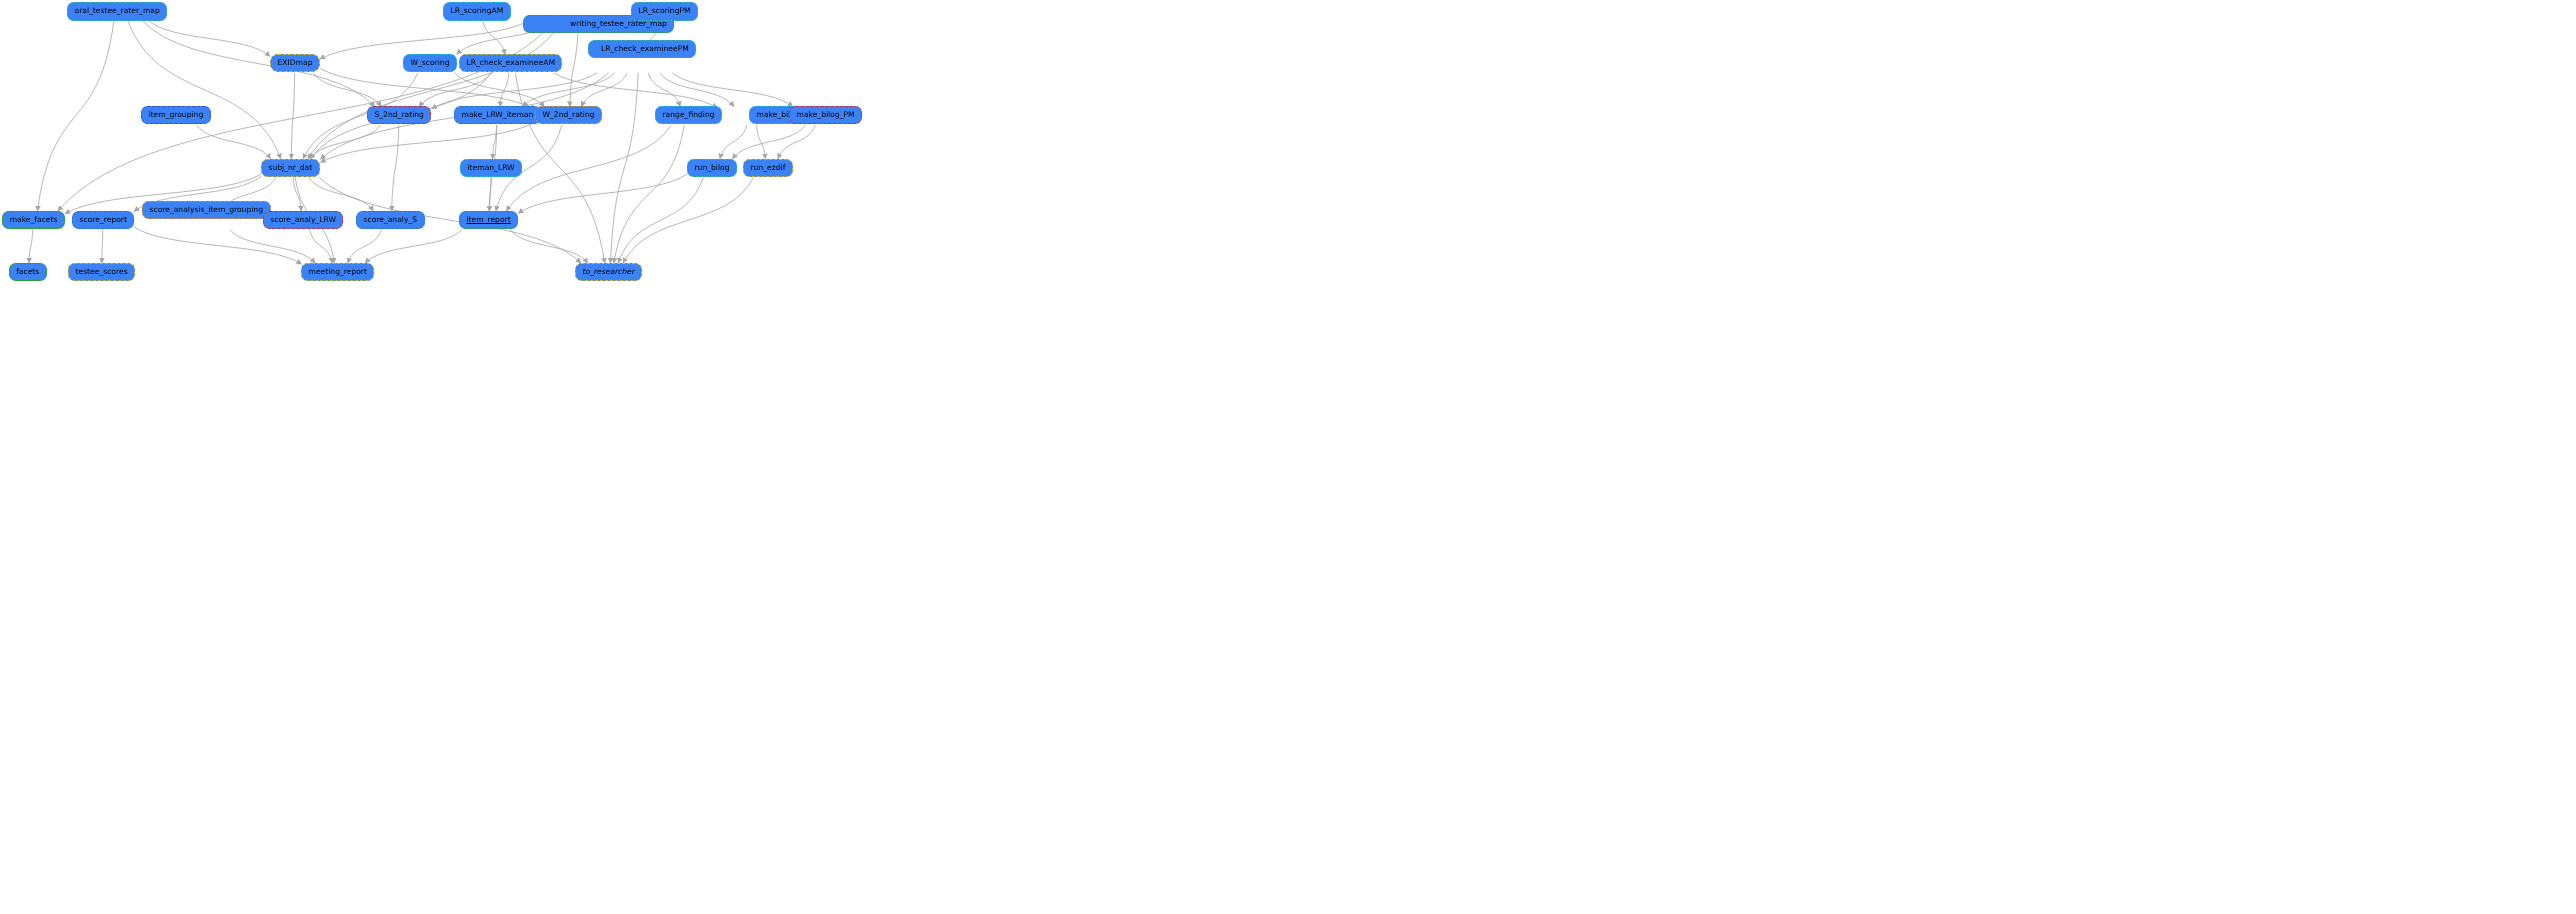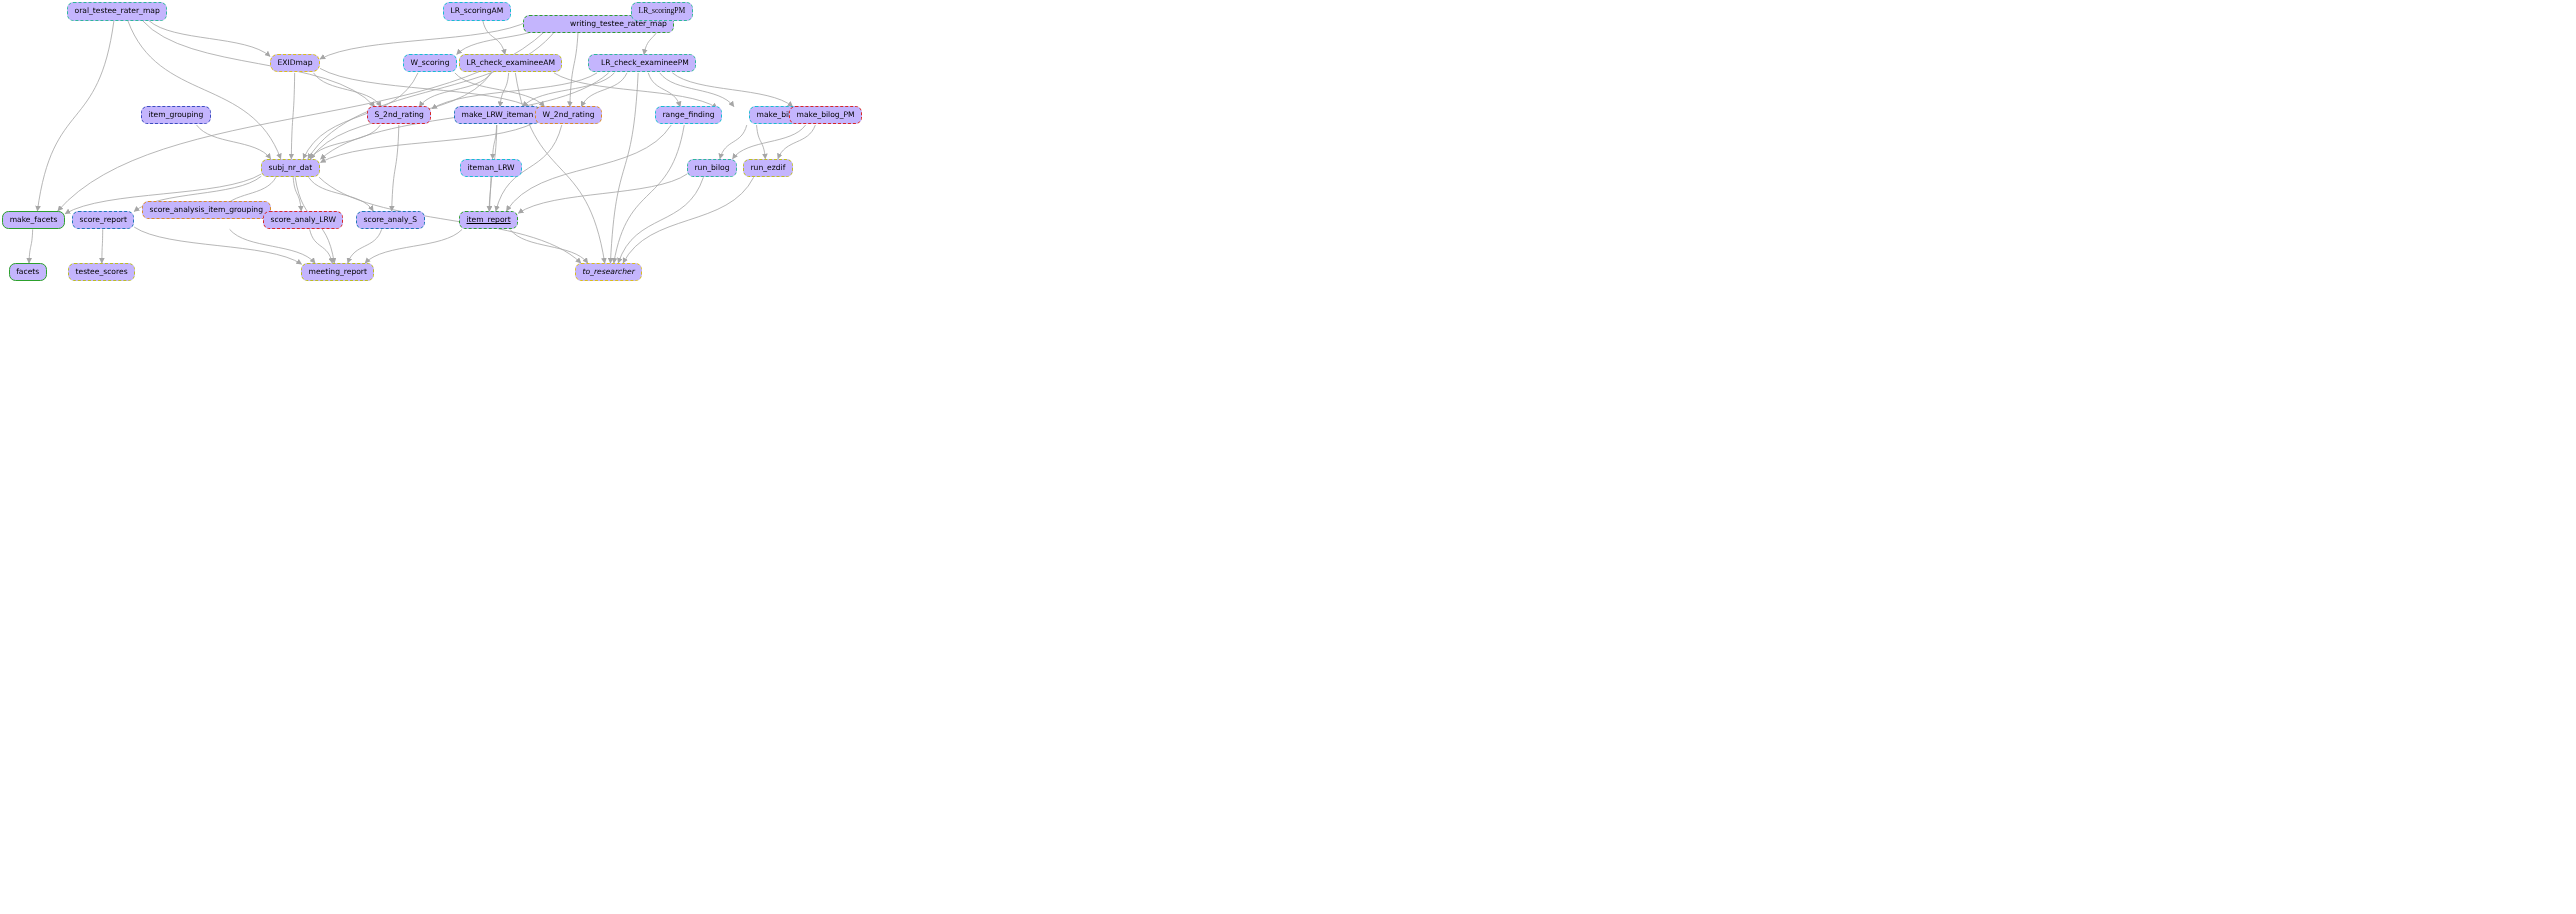--- a/index.html
+++ b/index.html
@@ -20,21 +20,21 @@
     left: 0; top: 0;
     width: 859px;
     height: 305px;
     pointer-events: none;
   }
   .node {
     position: absolute;
     box-sizing: border-box;
     border-radius: 6.5px;
     padding: 3.3px 6.5px;
-    background: #c4b5fd;
+    background: #3b82f6;
     white-space: nowrap;
     line-height: 9.8px;
   }
   .dashed { border-style: dashed; border-width: 1.1px; }
   .solid  { border-style: solid;  border-width: 1.1px; }
 </style>
 </head>
 <body>
 
 <div class="canvas">
@@ -105,25 +105,25 @@
         <path d="M 569.921875 422 C 578.253125 459.2, 603.246875 446.8, 611.578125 484" marker-end="url(#arrow)"></path>
         <path d="M 702.4114583333334 422 C 689.946875 459.2, 652.553125 446.8, 640.0885416666666 484" marker-end="url(#arrow)"></path>
         <path d="M 850.5364583333334 422 C 814.821875 459.2, 707.678125 446.8, 671.9635416666666 484" marker-end="url(#arrow)"></path>
         <path d="M 938.7239583333334 422 C 967.334375 459.2, 1053.165625 446.8, 1081.7760416666667 484" marker-end="url(#arrow)"></path>
       </g>
   </svg>
   <div id="node-layer">
       <div class="node dashed" style="left: 67px; top: 2.2px; min-width: 90px; border-color: rgb(47, 184, 154);">oral_testee_rater_map</div>
       <div class="node dashed" style="left: 443px; top: 2.2px; min-width: 60px; border-color: rgb(23, 190, 207);">LR_scoringAM</div>
       <div class="node dashed" style="left: 523px; top: 15px; min-width: 101px; border-color: rgb(44, 160, 44); padding-left: 46px;">writing_testee_rater_map</div>
-      <div class="node dashed" style="left: 631px; top: 2.2px; min-width: 60px; border-color: rgb(47, 184, 154); font-family: Liberation Serif, serif;">LR_scoringPM</div>
+      <div class="node dashed" style="left: 631px; top: 2.2px; min-width: 60px; border-color: rgb(47, 184, 154);">LR_scoringPM</div>
       <div class="node dashed" style="left: 270px; top: 54px; min-width: 43px; border-color: rgb(219, 190, 26); border-radius: 8px;">EXIDmap</div>
       <div class="node dashed" style="left: 403px; top: 54px; min-width: 47px; border-color: rgb(23, 190, 207);">W_scoring</div>
       <div class="node dashed" style="left: 459px; top: 54px; min-width: 90px; border-color: rgb(188, 189, 34);">LR_check_examineeAM</div>
-      <div class="node dashed" style="left: 588px; top: 54px; min-width: 90px; border-color: rgb(47, 184, 154); padding-left: 12px;">LR_check_examineePM</div>
+      <div class="node dashed" style="left: 588px; top: 40px; min-width: 90px; border-color: rgb(47, 184, 154); padding-left: 12px;">LR_check_examineePM</div>
       <div class="node dashed" style="left: 141px; top: 106px; min-width: 60px; border-color: rgb(59, 76, 192);">item_grouping</div>
       <div class="node dashed" style="left: 367px; top: 106px; min-width: 58px; border-color: rgb(214, 39, 40);">S_2nd_rating</div>
       <div class="node dashed" style="left: 454px; top: 106px; min-width: 76px; border-color: rgb(31, 119, 180);">make_LRW_iteman</div>
       <div class="node dashed" style="left: 535px; top: 106px; min-width: 61px; border-color: rgb(217, 139, 43);">W_2nd_rating</div>
       <div class="node dashed" style="left: 655px; top: 106px; min-width: 58px; border-color: rgb(23, 190, 207);">range_finding</div>
       <div class="node dashed" style="left: 717px; top: 106px; min-width: 65px; border-color: rgb(23, 190, 207); margin-left: 32px;">make_bilog_AM</div>
       <div class="node dashed" style="left: 789px; top: 106px; min-width: 65px; border-color: rgb(214, 39, 40);">make_bilog_PM</div>
       <div class="node dashed" style="left: 261px; top: 159px; min-width: 52px; border-color: rgb(188, 189, 34);">subj_nr_dat</div>
       <div class="node dashed" style="left: 460px; top: 159px; min-width: 54px; border-color: rgb(23, 190, 207);">iteman_LRW</div>
       <div class="node dashed" style="left: 687px; top: 159px; min-width: 43px; border-color: rgb(47, 184, 154);">run_bilog</div>

